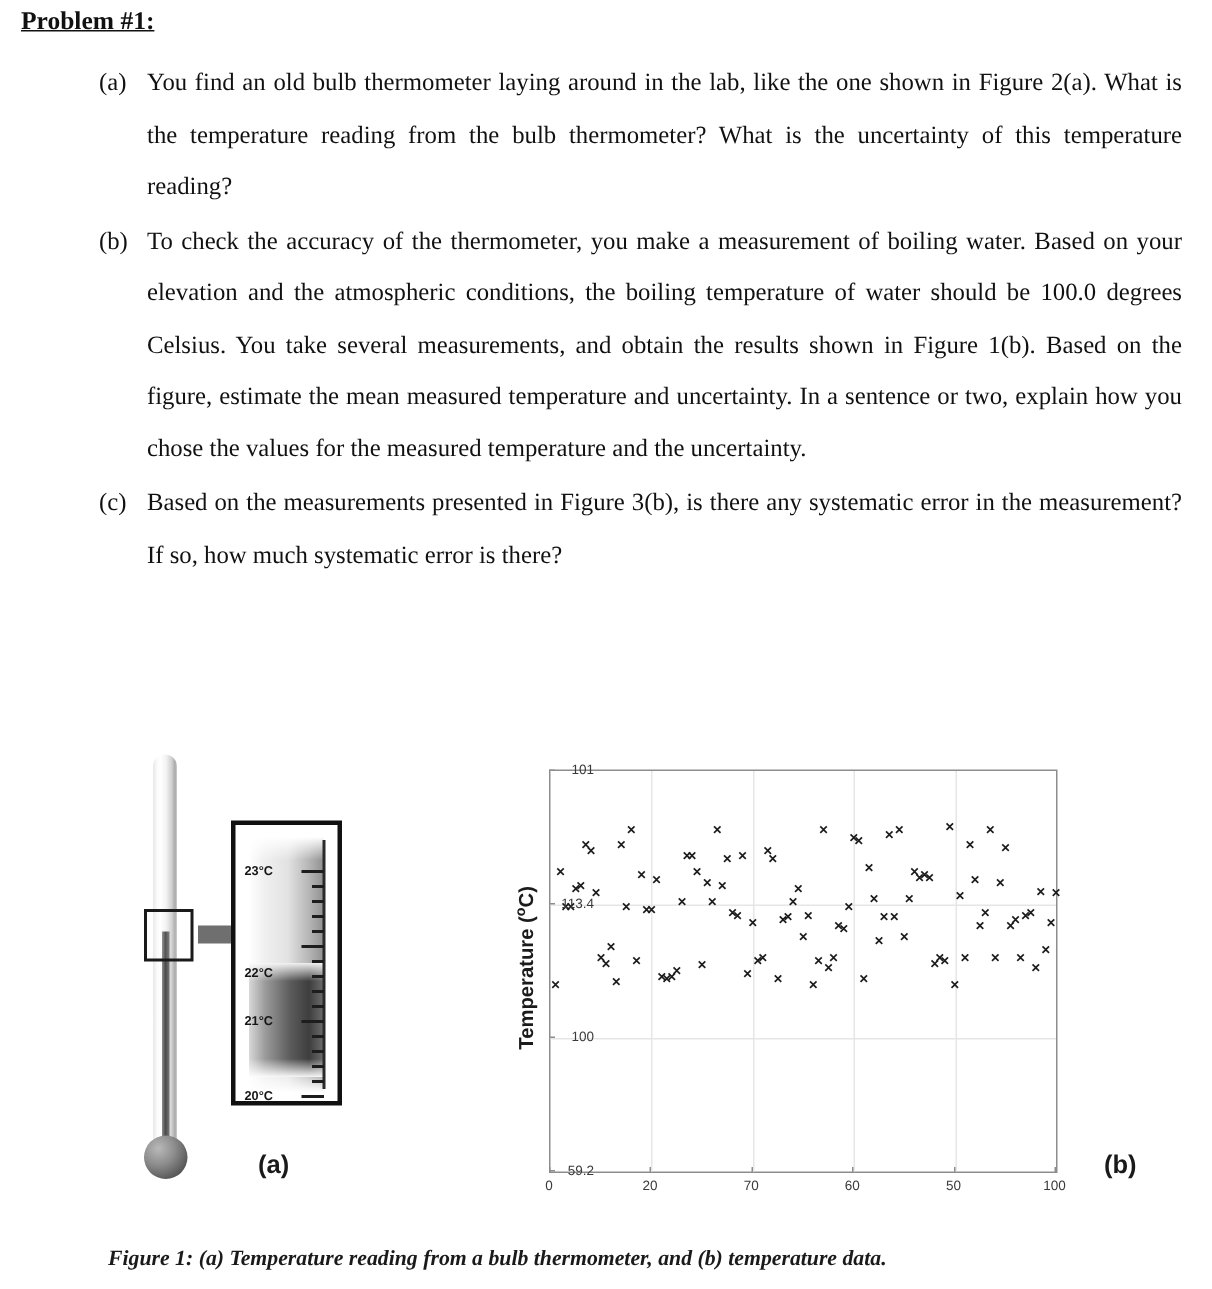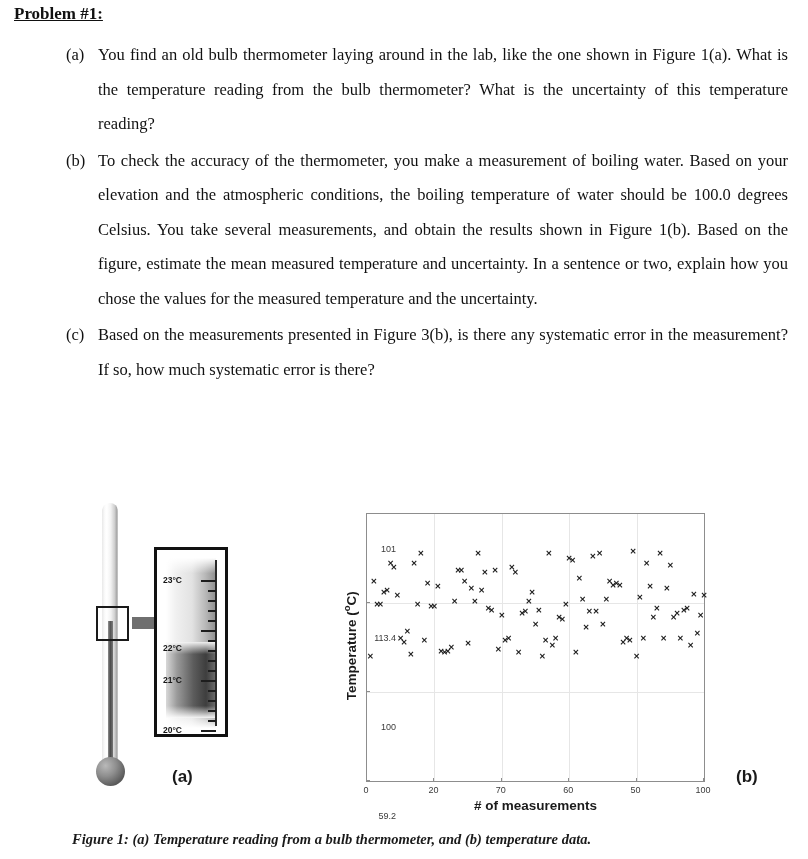--- a/index.html
+++ b/index.html
@@ -223,21 +223,20 @@
   .ytick-label {
     position: absolute;
     right: 392px;
     font-family: "Liberation Sans", sans-serif;
     font-size: 9px;
     color: #3a3a3a;
     text-align: right;
     white-space: nowrap;
     transform: translateY(-50%);
     width: 40px;
-    margin-top: 36px;
   }
   .ytick-mark {
     position: absolute;
     left: 48px;
     width: 4px;
     height: 1px;
     background: #8d8d8d;
   }
   .xtick-label {
     position: absolute;
@@ -303,21 +302,21 @@
   }
 </style>
 </head>
 <body>
 
 <div id="problem-heading">Problem #1:</div>
 
 <div id="problem-body">
   <div class="problem-item">
     <div class="item-marker">(a)</div>
-    <div class="item-text">You find an old bulb thermometer laying around in the lab, like the one shown in Figure 1(a).  What is the temperature reading from the bulb thermometer?  What is the uncertainty of this temperature reading?</div>
+    <div class="item-text">You find an old bulb thermometer laying around in the lab, like the one shown in Figure 2(a).  What is the temperature reading from the bulb thermometer?  What is the uncertainty of this temperature reading?</div>
   </div>
   <div class="problem-item">
     <div class="item-marker">(b)</div>
     <div class="item-text">To check the accuracy of the thermometer, you make a measurement of boiling water.  Based on your elevation and the atmospheric conditions, the boiling temperature of water should be 100.0 degrees Celsius.  You take several measurements, and obtain the results shown in Figure 1(b).  Based on the figure, estimate the mean measured temperature and uncertainty.  In a sentence or two, explain how you chose the values for the measured temperature and the uncertainty.</div>
   </div>
   <div class="problem-item">
     <div class="item-marker">(c)</div>
     <div class="item-text">Based on the measurements presented in Figure 3(b), is there any systematic error in the measurement?  If so, how much systematic error is there?</div>
   </div>
 </div>
@@ -469,21 +468,20 @@
         <div class="pt" style="left: 313.41px; top: 124.6px;">✕</div>
         <div class="pt" style="left: 316.78px; top: 96.12px;">✕</div>
         <div class="pt" style="left: 320.15px; top: 94.34px;">✕</div>
         <div class="pt" style="left: 323.52px; top: 131.72px;">✕</div>
         <div class="pt" style="left: 326.89px; top: 80.1px;">✕</div>
         <div class="pt" style="left: 330.26px; top: 119.26px;">✕</div>
         <div class="pt" style="left: 333.63px; top: 101.46px;">✕</div>
         <div class="pt" style="left: 337px; top: 81.88px;">✕</div>
       </div>
     <div id="y-axis-title">Temperature (<sup>o</sup>C)</div>
-    <div id="x-axis-title"># of measurements</div>
     <div id="label-b">(b)</div>
   <div class="ytick-mark" style="top: 285px;"></div>
       <div class="ytick-label" style="top: 285px;">59.2</div>
       <div class="ytick-mark" style="top: 196px;"></div>
       <div class="ytick-label" style="top: 196px;">100</div>
       <div class="ytick-mark" style="top: 107px;"></div>
       <div class="ytick-label" style="top: 107px;">113.4</div>
       <div class="ytick-mark" style="top: 18px;"></div>
       <div class="ytick-label" style="top: 18px;">101</div>
       <div class="xtick-mark" style="left: 48px;"></div>

